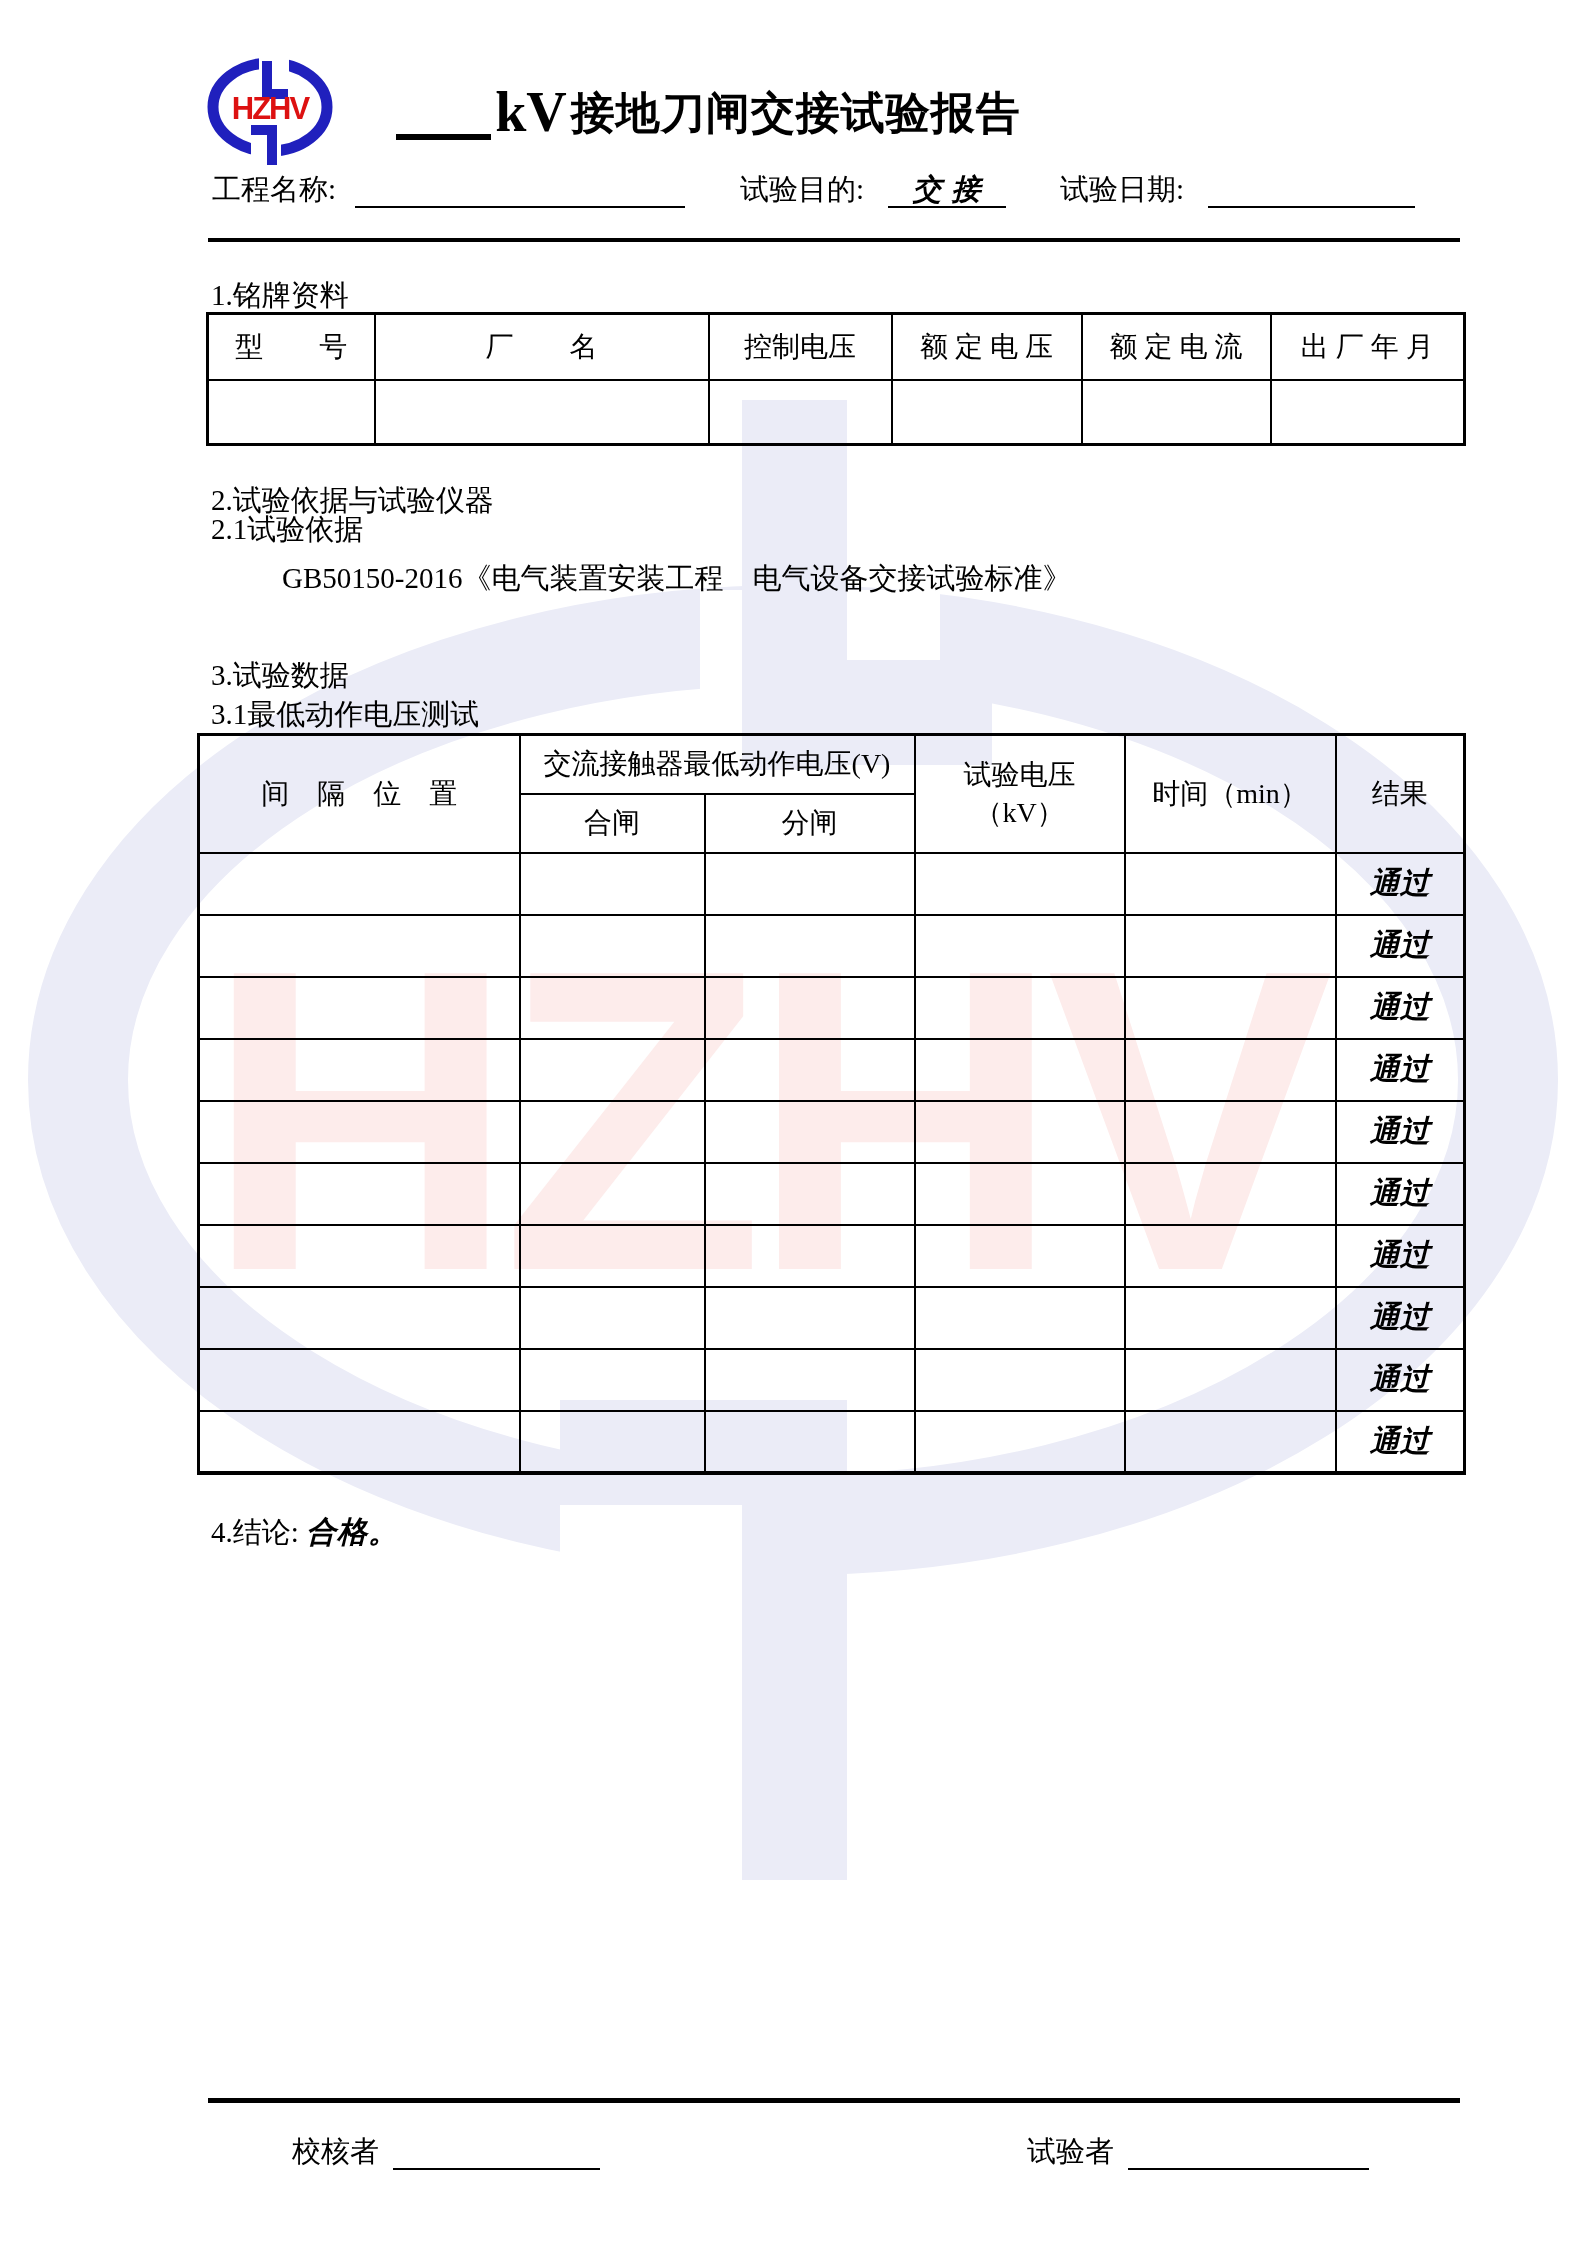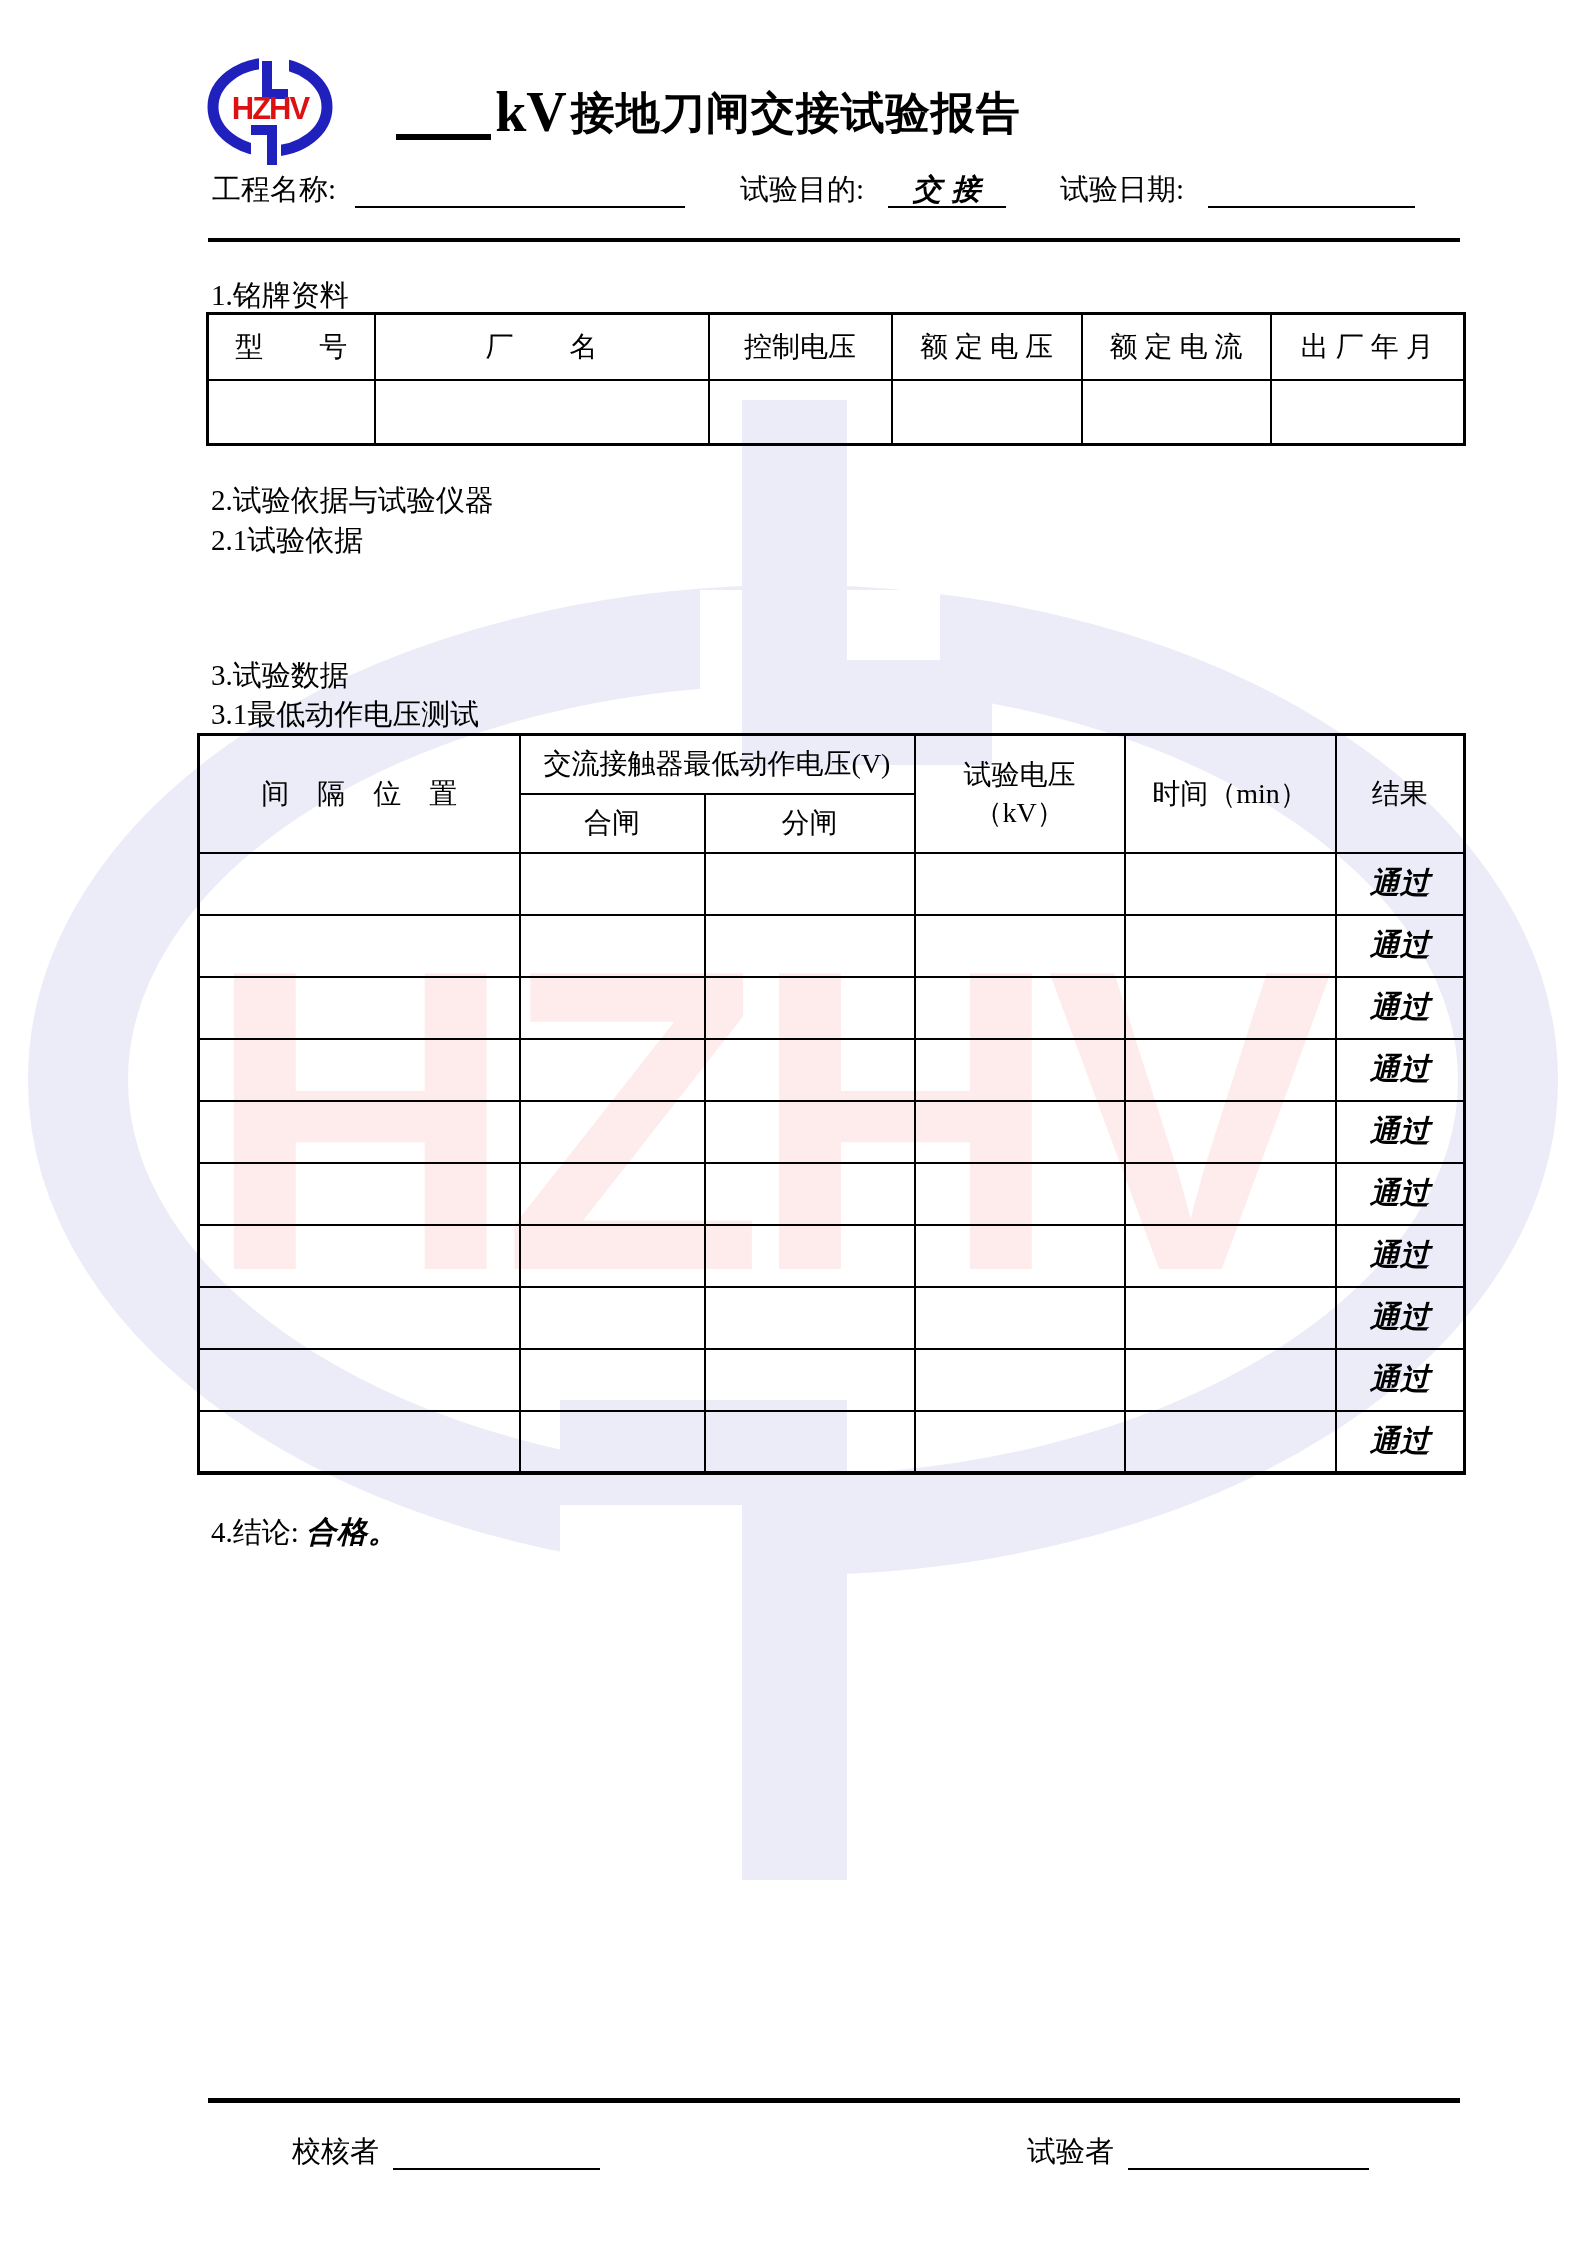--- a/index.html
+++ b/index.html
@@ -127,21 +127,22 @@
         <td></td>
         <td></td>
         <td></td>
         <td></td>
         <td></td>
       </tr>
     </tbody>
       </table>
 
     <div class="abs h-sec" style="left:211px; top:483px;">2.试验依据与试验仪器</div>
-    <div class="abs h-sec" style="left:211px; top:523px;">2.1试验依据</div>
+    <div class="abs h-sec" style="left:211px; top:512px;">2.1试验依据</div>
+    <div class="abs h-sec" style="left:282px; top:561px;">GB50150-2016《电气装置安装工程　电气设备交接试验标准》</div>
 
     <div class="abs h-sec" style="left:211px; top:658px;">3.试验数据</div>
     <div class="abs h-sec" style="left:211px; top:697px;">3.1最低动作电压测试</div>
     <table class="abs main-table t-outer" style="left:197px; top:733px; width:1266px;">
       <colgroup>
           <col style="width:321px">
           <col style="width:185px">
           <col style="width:210px">
           <col style="width:210px">
           <col style="width:211px">

